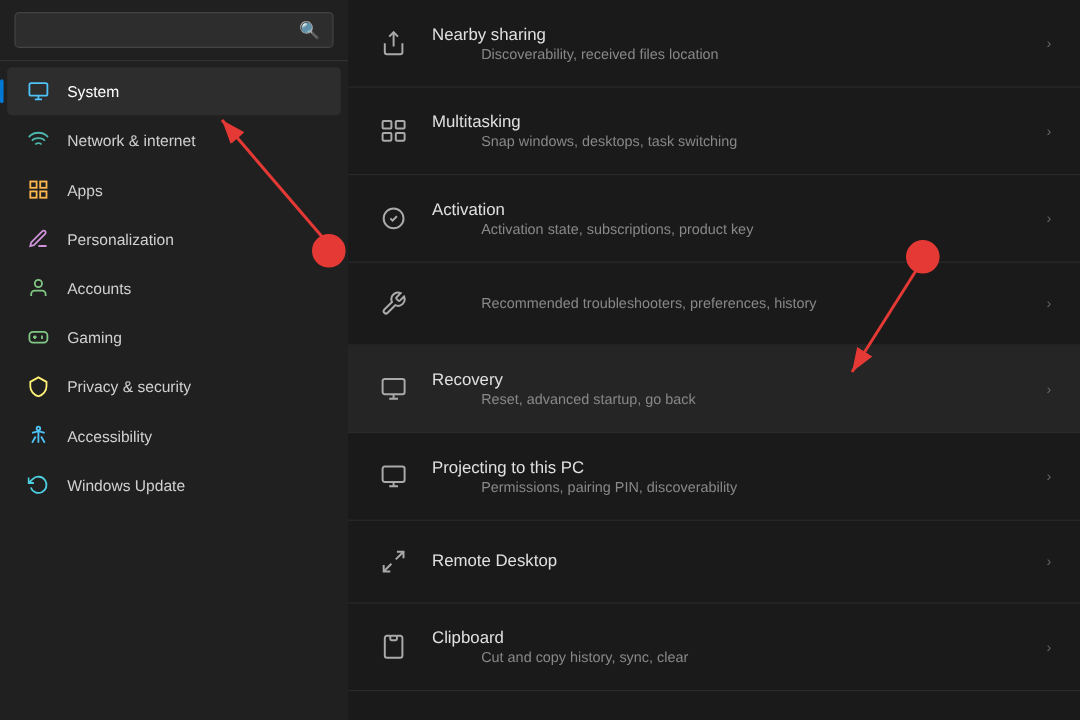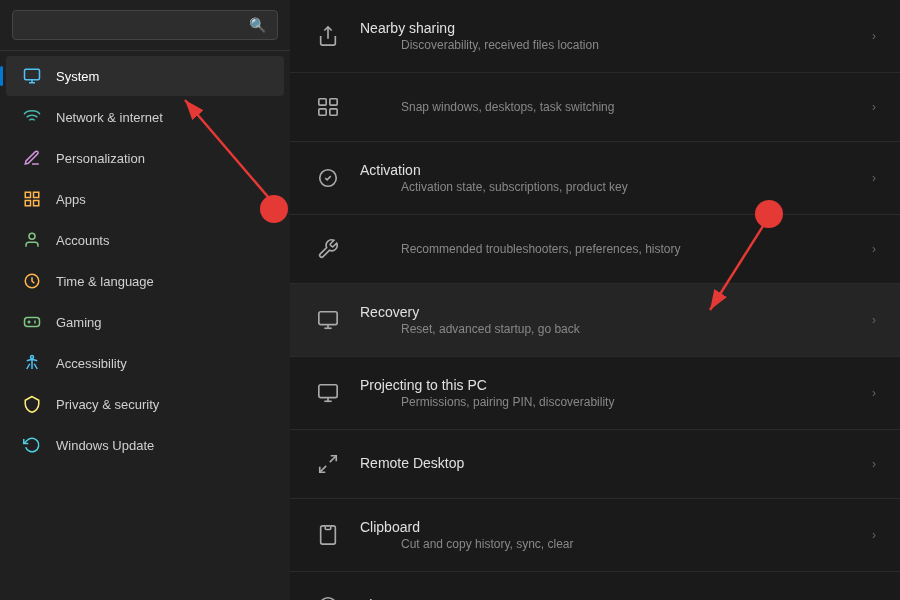--- a/index.html
+++ b/index.html
@@ -232,80 +232,71 @@
       <div class="nav-item">
         <span class="nav-icon">
           <svg width="18" height="18" viewBox="0 0 24 24" fill="none" stroke="#4db6ac" stroke-width="2">
             <path d="M1.5 8.5s2.5-5 10.5-5 10.5 5 10.5 5M5 12.5s1.5-3 7-3 7 3 7 3M8.5 16.5s1-1.5 3.5-1.5 3.5 1.5 3.5 1.5M12 20v.01"></path>
           </svg>
         </span>
         <span>Network &amp; internet</span>
       </div>
       <div class="nav-item">
         <span class="nav-icon">
-          <svg width="18" height="18" viewBox="0 0 24 24" fill="none" stroke="#ce93d8" stroke-width="2">
-            <path d="M12 20h9M16.5 3.5a2.121 2.121 0 013 3L7 19l-4 1 1-4L16.5 3.5z"></path>
-          </svg>
-        </span>
-        <span>Personalization</span>
-      </div>
-      <div class="nav-item">
-        <span class="nav-icon">
           <svg width="18" height="18" viewBox="0 0 24 24" fill="none" stroke="#ffb74d" stroke-width="2">
             <rect x="3" y="3" width="7" height="7"></rect>
             <rect x="14" y="3" width="7" height="7"></rect>
             <rect x="3" y="14" width="7" height="7"></rect>
             <rect x="14" y="14" width="7" height="7"></rect>
           </svg>
         </span>
         <span>Apps</span>
       </div>
       <div class="nav-item">
         <span class="nav-icon">
+          <svg width="18" height="18" viewBox="0 0 24 24" fill="none" stroke="#ce93d8" stroke-width="2">
+            <path d="M12 20h9M16.5 3.5a2.121 2.121 0 013 3L7 19l-4 1 1-4L16.5 3.5z"></path>
+          </svg>
+        </span>
+        <span>Personalization</span>
+      </div>
+      <div class="nav-item">
+        <span class="nav-icon">
           <svg width="18" height="18" viewBox="0 0 24 24" fill="none" stroke="#81c784" stroke-width="2">
             <path d="M20 21v-2a4 4 0 00-4-4H8a4 4 0 00-4 4v2"></path>
             <circle cx="12" cy="7" r="4"></circle>
           </svg>
         </span>
         <span>Accounts</span>
       </div>
       <div class="nav-item">
         <span class="nav-icon">
-          <svg width="18" height="18" viewBox="0 0 24 24" fill="none" stroke="#ffb74d" stroke-width="2">
-            <circle cx="12" cy="12" r="9"></circle>
-            <path d="M12 7v5l3 3"></path>
-          </svg>
-        </span>
-        <span>Time &amp; language</span>
-      </div>
-      <div class="nav-item">
-        <span class="nav-icon">
           <svg width="18" height="18" viewBox="0 0 24 24" fill="none" stroke="#81c784" stroke-width="2">
             <rect x="2" y="6" width="20" height="12" rx="4"></rect>
             <path d="M6 12h4M8 10v4M15 11h2M15 13h2"></path>
           </svg>
         </span>
         <span>Gaming</span>
       </div>
       <div class="nav-item">
         <span class="nav-icon">
+          <svg width="18" height="18" viewBox="0 0 24 24" fill="none" stroke="#fff176" stroke-width="2">
+            <path d="M12 2L3 7v5c0 5 4 9.7 9 11 5-1.3 9-6 9-11V7L12 2z"></path>
+          </svg>
+        </span>
+        <span>Privacy &amp; security</span>
+      </div>
+      <div class="nav-item">
+        <span class="nav-icon">
           <svg width="18" height="18" viewBox="0 0 24 24" fill="none" stroke="#4fc3f7" stroke-width="2">
             <circle cx="12" cy="4" r="2"></circle>
             <path d="M5 9l7-2 7 2M12 7v13M9 13l-4 7M15 13l4 7"></path>
           </svg>
         </span>
         <span>Accessibility</span>
-      </div>
-      <div class="nav-item">
-        <span class="nav-icon">
-          <svg width="18" height="18" viewBox="0 0 24 24" fill="none" stroke="#fff176" stroke-width="2">
-            <path d="M12 2L3 7v5c0 5 4 9.7 9 11 5-1.3 9-6 9-11V7L12 2z"></path>
-          </svg>
-        </span>
-        <span>Privacy &amp; security</span>
       </div>
       <div class="nav-item">
         <span class="nav-icon">
           <svg width="18" height="18" viewBox="0 0 24 24" fill="none" stroke="#4dd0e1" stroke-width="2">
             <polyline points="1 4 1 10 7 10"></polyline>
             <path d="M3.51 15a9 9 0 102.13-9.36L1 10"></path>
           </svg>
         </span>
         <span>Windows Update</span>
       </div>
@@ -331,20 +322,21 @@
     <div class="settings-item">
       <div class="item-icon">
         <svg width="22" height="22" viewBox="0 0 24 24" fill="none" stroke="#aaa" stroke-width="1.8">
           <rect x="2" y="3" width="8" height="7" rx="1"></rect>
           <rect x="14" y="3" width="8" height="7" rx="1"></rect>
           <rect x="2" y="14" width="8" height="7" rx="1"></rect>
           <rect x="14" y="14" width="8" height="7" rx="1"></rect>
         </svg>
       </div>
       <div class="item-text">
+        <div class="item-title">Multitasking</div>
         <div class="item-subtitle">Snap windows, desktops, task switching</div>
       </div>
       <span class="item-arrow">›</span>
     </div>
     <div class="settings-item">
       <div class="item-icon">
         <svg width="22" height="22" viewBox="0 0 24 24" fill="none" stroke="#aaa" stroke-width="1.8">
           <circle cx="12" cy="12" r="9"></circle>
           <path d="M9 12l2 2 4-4"></path>
         </svg>

